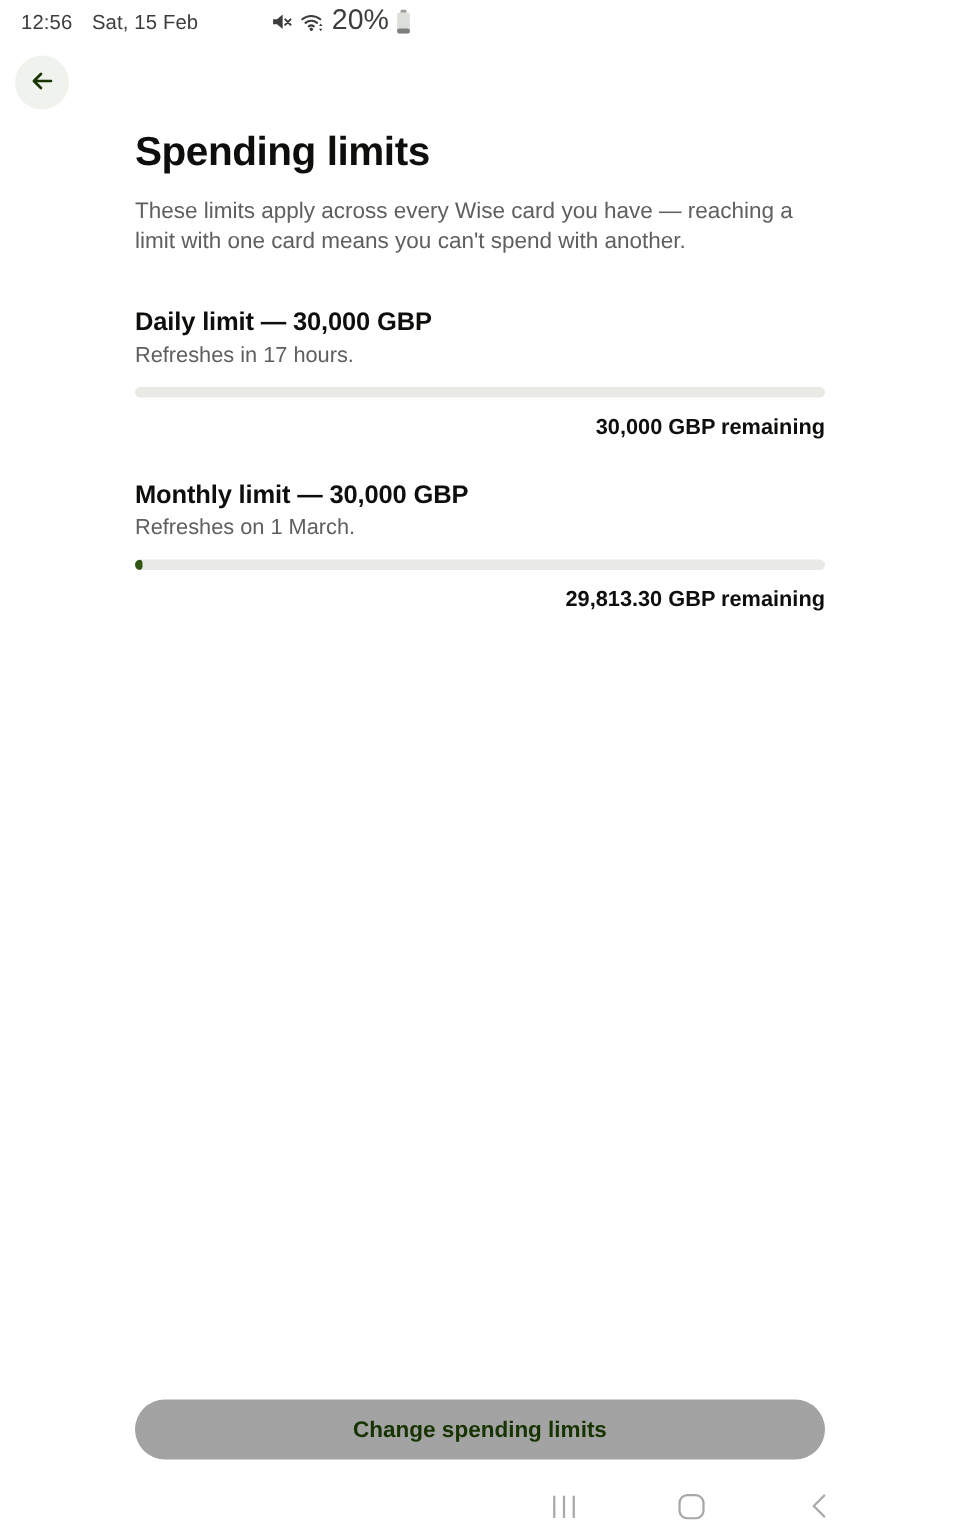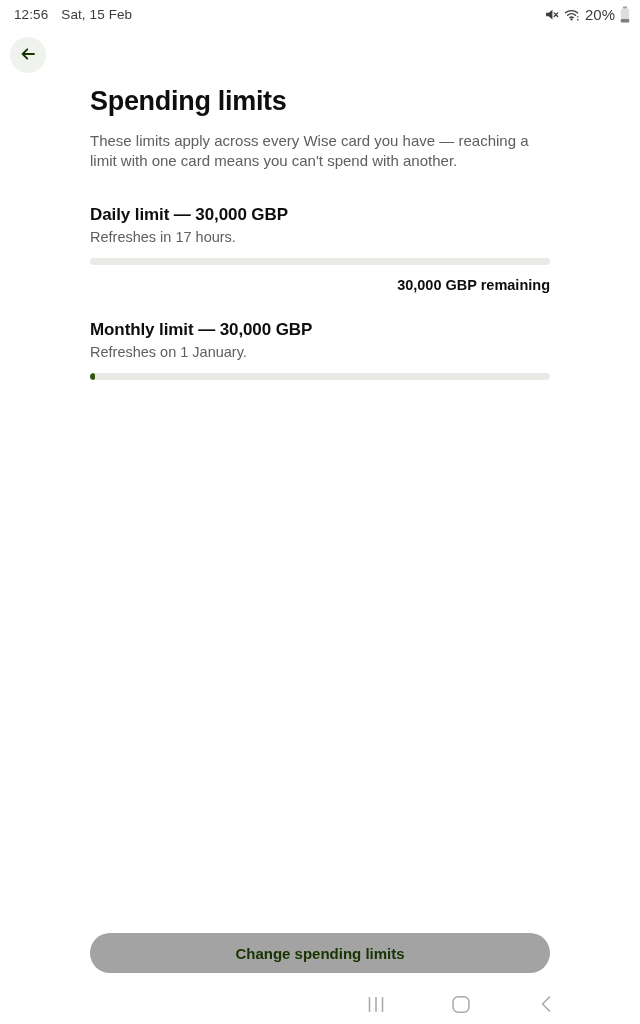--- a/index.html
+++ b/index.html
@@ -17,36 +17,36 @@
     overflow: hidden;
   }
 
   
   .status-bar {
     position: absolute;
     top: 0; left: 0; right: 0;
     height: 26px;
     display: flex;
     align-items: center;
-    justify-content: space-between;
     padding: 2px 10px 0 14px;
+    gap: 48px;
   }
   .status-left {
     display: flex;
     align-items: baseline;
     gap: 13px;
     font-size: 13.5px;
     color: #3B3E3C;
     letter-spacing: 0.1px;
   }
   .status-right {
     display: flex;
     align-items: center;
     gap: 5px;
-    font-size: 15px;
+    font-size: 19px;
     color: #3B3E3C;
   }
   .status-right svg { display: block; }
 
   
   .back-button {
     position: absolute;
     top: 37px;
     left: 10px;
     width: 36px;
@@ -215,24 +215,25 @@
       <div class="limit-title">Daily limit — 30,000 GBP</div>
       <div class="limit-refresh">Refreshes in 17 hours.</div>
       <div class="progress-track">
         <div class="progress-fill" style="width: 0px;"></div>
       </div>
       <div class="limit-remaining">30,000 GBP remaining</div>
     </section>
 
     <section class="limit-section monthly">
       <div class="limit-title">Monthly limit — 30,000 GBP</div>
-      <div class="limit-refresh">Refreshes on 1 January.</div>
+      <div class="limit-refresh">Refreshes on 1 March.</div>
       <div class="progress-track">
         <div class="progress-fill" style="width: 1%;"></div>
       </div>
+      <div class="limit-remaining">29,813.30 GBP remaining</div>
     </section>
   </div>
 
   <button class="change-limits-button">Change spending limits</button>
 
   <div class="nav-bar">
     <button class="nav-btn nav-recents">
       <span>
         <svg width="16" height="15" viewBox="0 0 16 15">
           <path d="M1.5 0.5 V14.5 M8 0.5 V14.5 M14.5 0.5 V14.5" stroke="#A6A9A8" stroke-width="1.5" stroke-linecap="round"></path>

